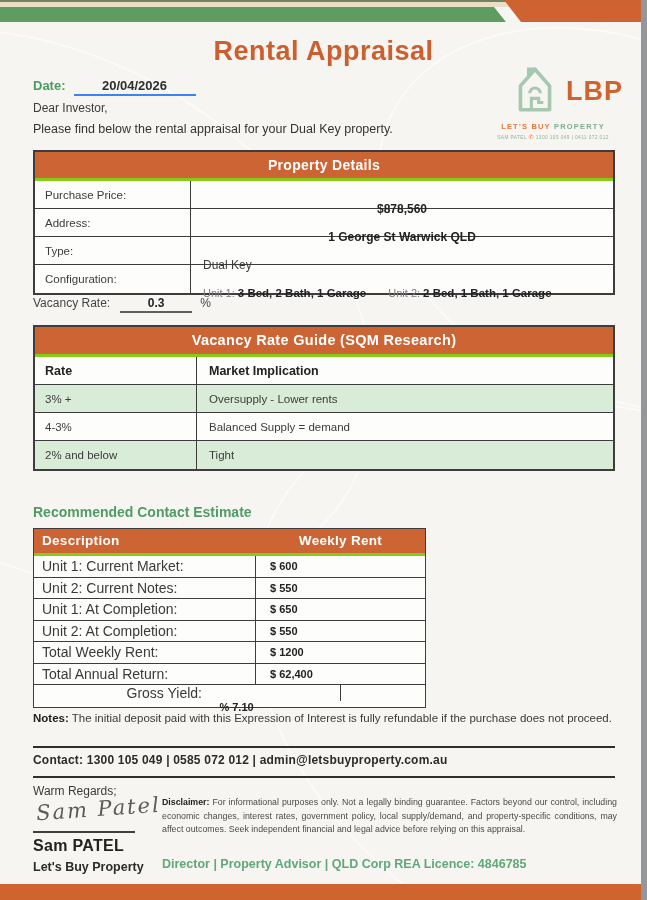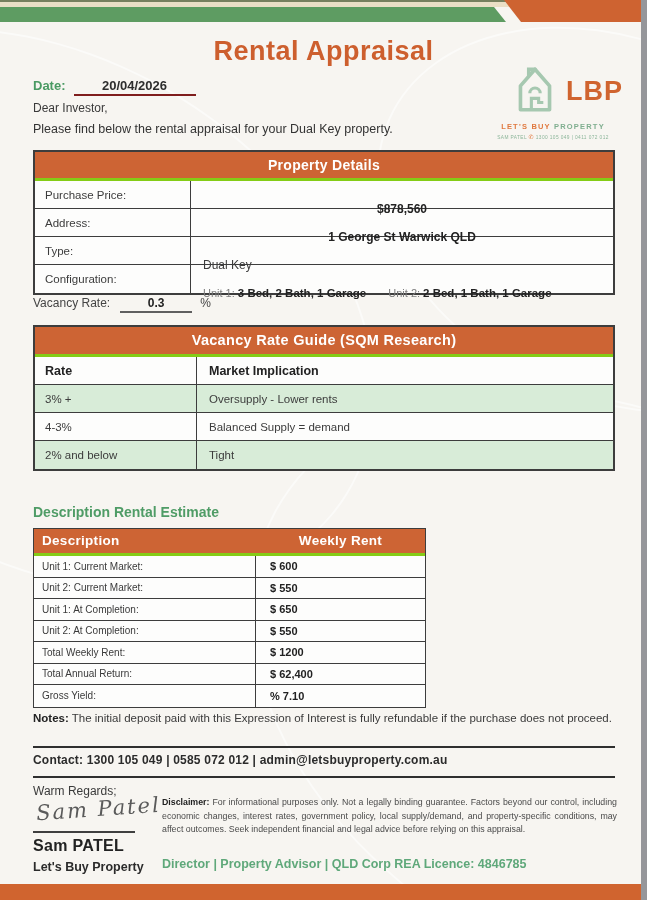--- a/index.html
+++ b/index.html
@@ -23,21 +23,21 @@
     clip-path:polygon(0 0, 100% 0, 100% 100%, 17px 100%); }
   .right-edge { position:absolute; top:0; right:0; width:6px; height:900px; background:#95969a; z-index:50; }
   .bottom-bar { position:absolute; top:884px; left:0; width:647px; height:16px; background:#d0642f; }
 
   .title { position:absolute; top:36px; left:0; width:647px; text-align:center;
     font-size:27px; font-weight:bold; color:#cd5f2e; letter-spacing:.5px; }
 
   .date-row { position:absolute; top:78px; left:33px; font-size:13px; }
   .date-label { color:#4a9a63; font-weight:bold; }
   .date-value { display:inline-block; width:122px; margin-left:8px; text-align:center;
-    font-weight:bold; color:#2e2e2e; border-bottom:2px solid #7f1d1d; padding-bottom:1px; }
+    font-weight:bold; color:#2e2e2e; border-bottom:2px solid #3b82f6; padding-bottom:1px; }
   .greeting { position:absolute; top:101px; left:33px; font-size:12px; color:#3a3a3a; }
   .intro { position:absolute; top:122px; left:33px; font-size:12.5px; color:#333; }
 
   
   .logo { position:absolute; top:62px; right:24px; width:140px; }
   .logo-top { display:flex; align-items:center; justify-content:flex-end; gap:5px; }
   .logo-abbr { font-size:27px; font-weight:bold; color:#d0642f; letter-spacing:1px; }
   .logo-tagline { margin-top:2px; text-align:center; font-size:7.5px; font-weight:bold; letter-spacing:1.2px; white-space:nowrap; }
   .tag-left { color:#e0793f; }
   .tag-right { color:#7fae8f; }
@@ -77,22 +77,22 @@
   .vg-green { background:#d8ecd8; }
   .vg-small { font-size:10.6px; }
 
   
   .estimate-heading { position:absolute; top:504px; left:33px; font-size:14px; font-weight:bold; color:#4f9c66; }
   #estimate-table { top:528px; width:393px; border-width:1.5px; }
   #estimate-table .tbl-header { display:flex; text-align:left; line-height:24px; font-size:13.5px; }
   .re-hcol1 { width:222px; padding-left:8px; }
   .re-hcol2 { flex:1; text-align:center; }
   .re-row { display:flex; border-bottom:1px solid #3d3d3d; height:21.5px; align-items:center; }
-  .re-row:last-child { border-bottom:none; }
-  .re-label { width:222px; padding-left:8px; font-size:10px; color:#3a3a3a; border-right:1px solid #3d3d3d;
+  .re-row:last-child { border-bottom:none;flex-direction:column; }
+  .re-label { width:222px; padding-left:8px; font-size:14px; color:#3a3a3a; border-right:1px solid #3d3d3d;
     height:100%; display:flex; align-items:center; }
   .re-value { flex:1; padding-left:14px; font-size:11px; font-weight:bold; color:#222; }
 
   
   .notes { position:absolute; top:709px; left:33px; width:582px; font-size:11.5px;
     color:#3a3a3a; line-height:1.65; text-align:justify; }
   .notes b { color:#222; }
   .rule { position:absolute; left:33px; width:582px; height:2px; background:#2f2f2f; }
   .rule1 { top:746px; } .rule2 { top:776px; }
   .contact-line { position:absolute; top:753px; left:33px; font-size:12px; font-weight:bold; color:#2b2b2b; letter-spacing:.2px; }
@@ -195,33 +195,33 @@
     <div class="trow">
       <div class="vg-col1">4-3%</div>
       <div class="vg-col2">Balanced Supply = demand</div>
     </div>
     <div class="trow vg-green">
       <div class="vg-col1">2% and below</div>
       <div class="vg-col2">Tight</div>
     </div>
   </div>
 
-  <div class="estimate-heading">Description Rental Estimate</div>
+  <div class="estimate-heading">Recommended Contact Estimate</div>
 
   <div class="tbl" id="estimate-table">
     <div class="tbl-header">
       <span class="re-hcol1">Description</span>
       <span class="re-hcol2">Weekly Rent</span>
     </div>
     <div class="re-row">
       <div class="re-label">Unit 1: Current Market:</div>
       <div class="re-value">$ 600</div>
     </div>
     <div class="re-row">
-      <div class="re-label">Unit 2: Current Market:</div>
+      <div class="re-label">Unit 2: Current Notes:</div>
       <div class="re-value">$ 550</div>
     </div>
     <div class="re-row">
       <div class="re-label">Unit 1: At Completion:</div>
       <div class="re-value">$ 650</div>
     </div>
     <div class="re-row">
       <div class="re-label">Unit 2: At Completion:</div>
       <div class="re-value">$ 550</div>
     </div>

